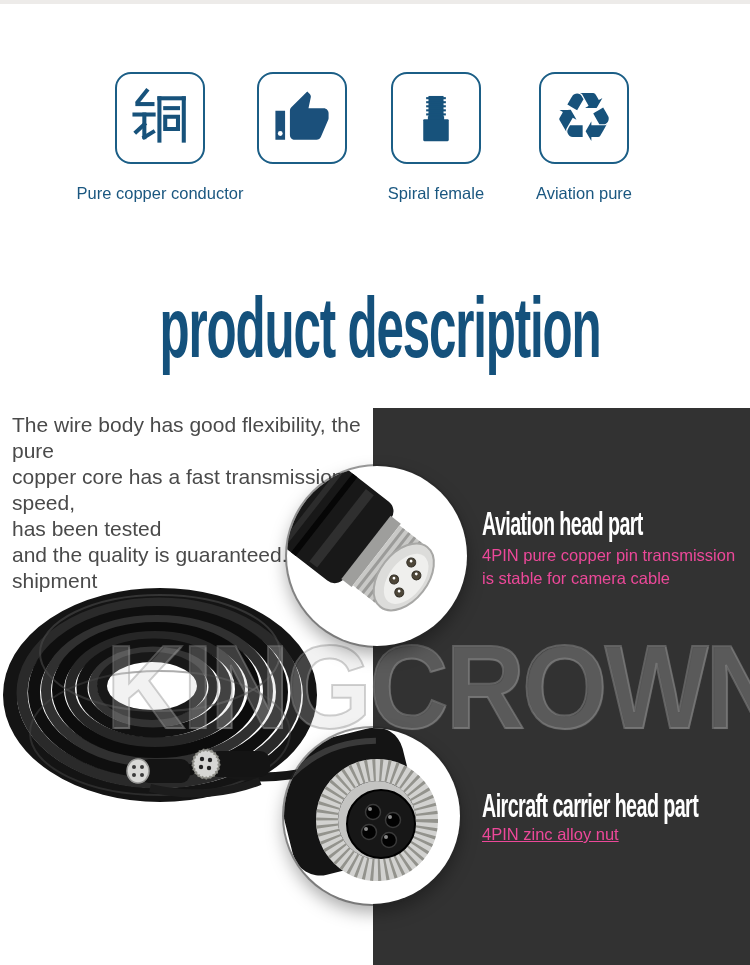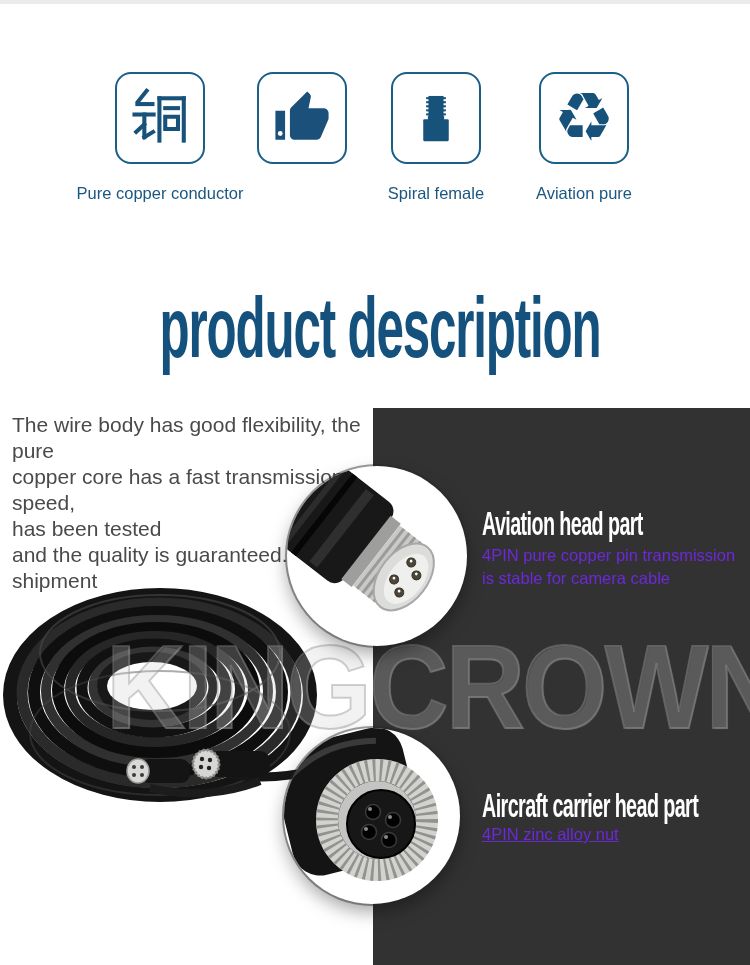--- a/index.html
+++ b/index.html
@@ -61,21 +61,21 @@
   .circle2 { left:284px; top:728px; width:176px; height:176px; }
 
   
   .panel-heading {
     position:absolute; left:482px; z-index:5; color:#ffffff; font-weight:700;
     font-size:34px; line-height:1; letter-spacing:-1px; white-space:nowrap;
     transform:scale(0.58,1); transform-origin:left top;
   }
   .ph1 { top:506px; } .ph2 { top:788px; }
   .panel-line {
-    position:absolute; left:482px; z-index:5; color:#6d28d9; font-size:16.5px;
+    position:absolute; left:482px; z-index:5; color:#ec4899; font-size:16.5px;
     line-height:1; white-space:nowrap;
   }
   .pl1a { top:547px; } .pl1b { top:570px; } .pl2a { top:826px;text-decoration:underline; }
 </style>
 </head>
 <body>
 
 <div class="page">
 
   <div class="top-strip"></div>

